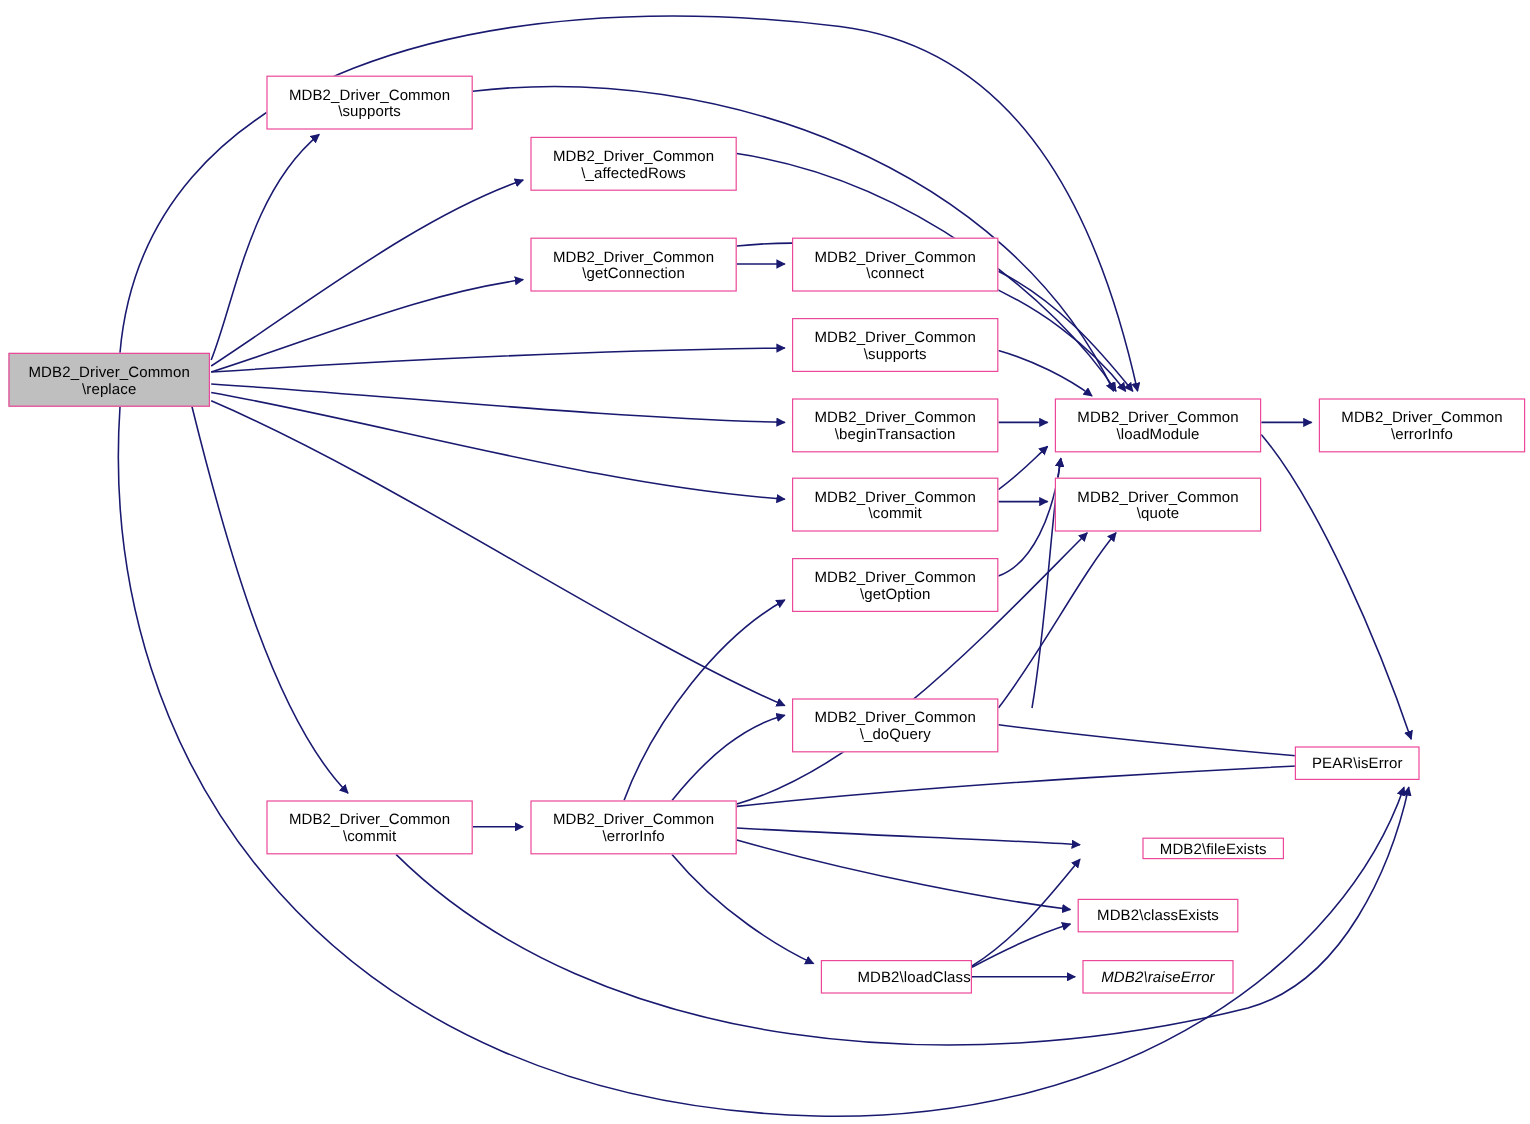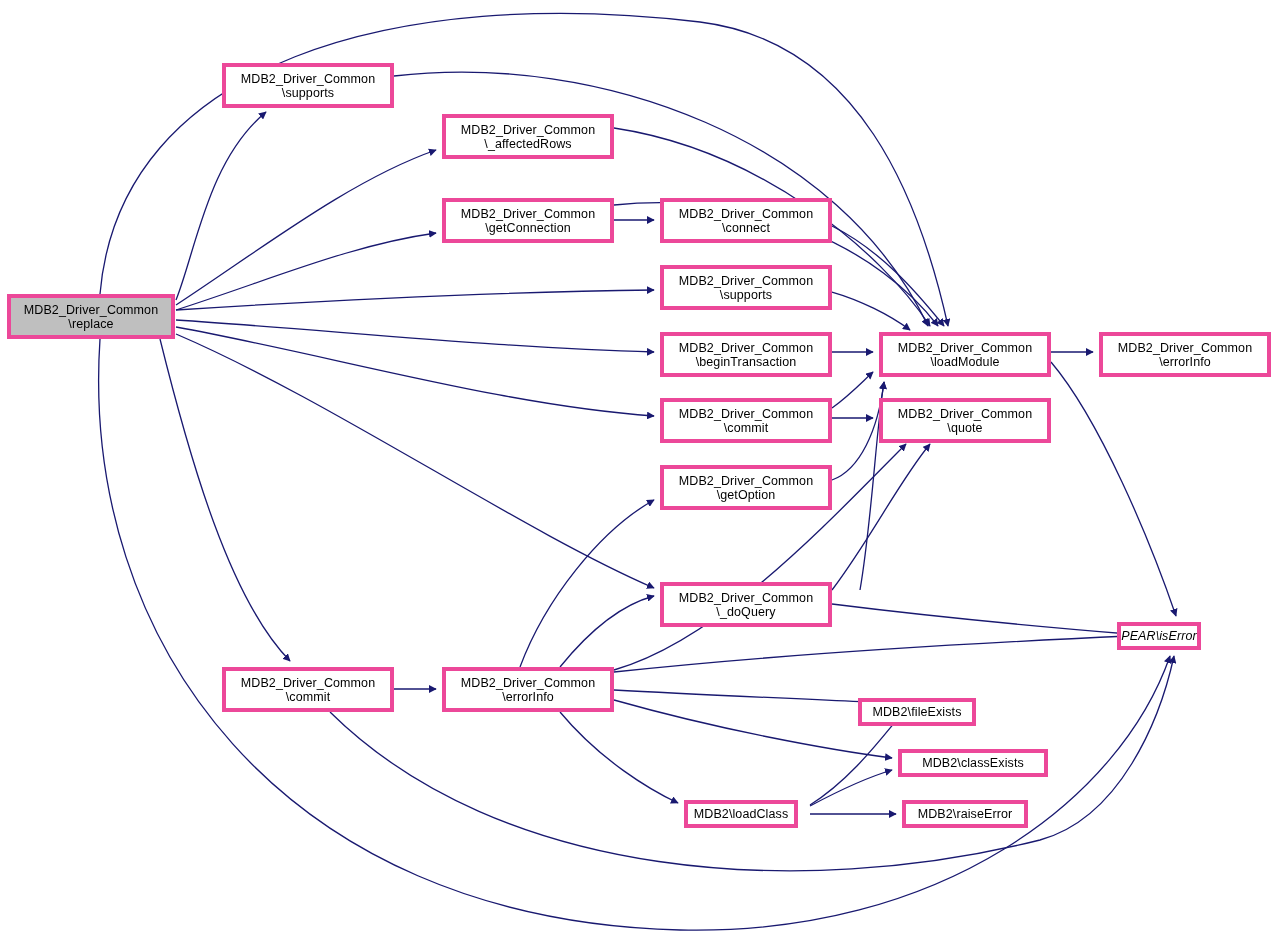--- a/index.html
+++ b/index.html
@@ -18,21 +18,21 @@
   svg.edges {
     position: absolute;
     left: 0;
     top: 0;
     width: 1275px;
     height: 937px;
   }
   .node {
     position: absolute;
     box-sizing: border-box;
-    border: 4px solid #ec4899;
+    border: 1px solid #ec4899;
     background: #ffffff;
     color: #000000;
     font-size: 12.5px;
     line-height: 14px;
     text-align: center;
     display: flex;
     flex-direction: column;
     align-items: center;
     justify-content: center;
     white-space: pre;
@@ -202,33 +202,33 @@
   <div class="node" style="left:222px;top:667px;width:172px;height:45px;">
     <span class="l1">MDB2_Driver_Common</span>
     <span class="l2">\commit</span>
   </div>
 
   <div class="node" style="left:442px;top:667px;width:172px;height:45px;">
     <span class="l1">MDB2_Driver_Common</span>
     <span class="l2">\errorInfo</span>
   </div>
 
-  <div class="node" style="left:1117px;top:622px;width:84px;height:28px;font-style:italic;">
+  <div class="node" style="left:1079px;top:622px;width:104px;height:28px;">
     <span class="l1">PEAR\isError</span>
   </div>
 
-  <div class="node" style="left:858px;top:698px;width:118px;height:28px;">
+  <div class="node" style="left:952px;top:698px;width:118px;height:18px;justify-content:flex-end;">
     <span class="l1">MDB2\fileExists</span>
   </div>
 
-  <div class="node" style="left:898px;top:749px;width:150px;height:28px;">
+  <div class="node" style="left:898px;top:749px;width:134px;height:28px;">
     <span class="l1">MDB2\classExists</span>
   </div>
 
-  <div class="node" style="left:684px;top:800px;width:114px;height:28px;">
+  <div class="node" style="left:684px;top:800px;width:126px;height:28px;align-items:flex-end;">
     <span class="l1">MDB2\loadClass</span>
   </div>
 
-  <div class="node" style="left:902px;top:800px;width:126px;height:28px;">
+  <div class="node" style="left:902px;top:800px;width:126px;height:28px;font-style:italic;">
     <span class="l1">MDB2\raiseError</span>
   </div>
 
 </div>
 
 </body></html>

